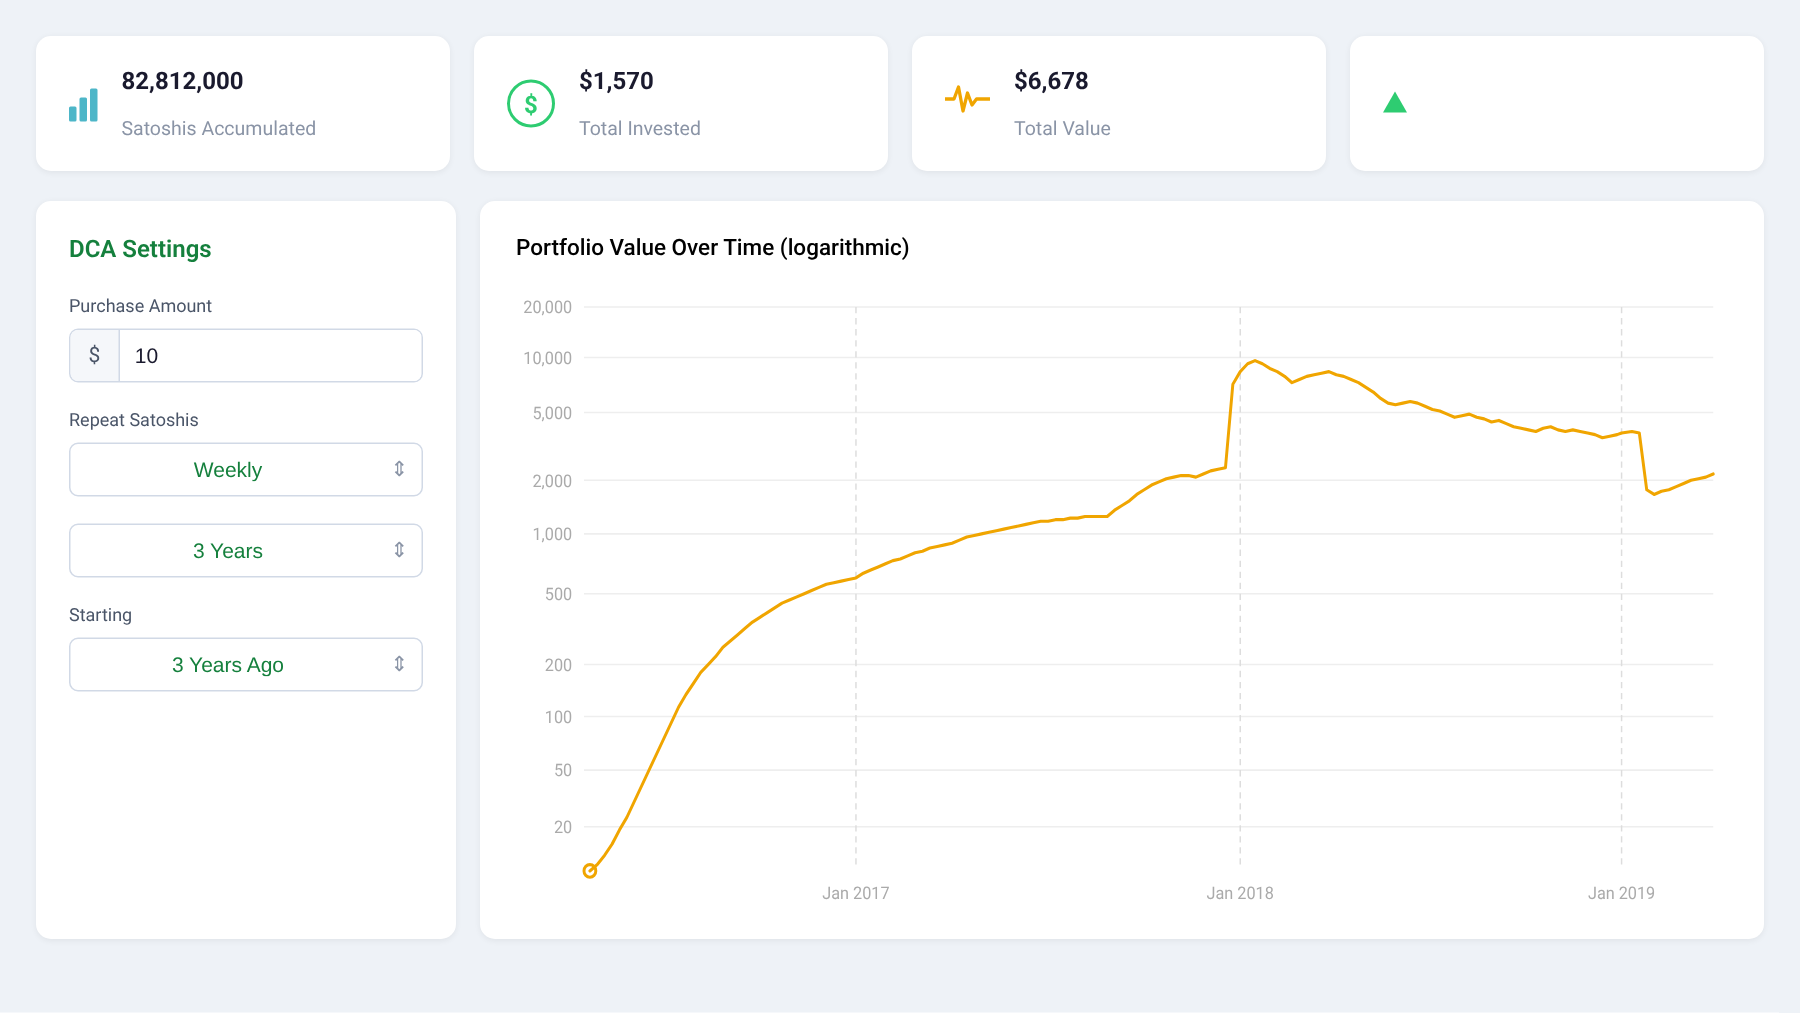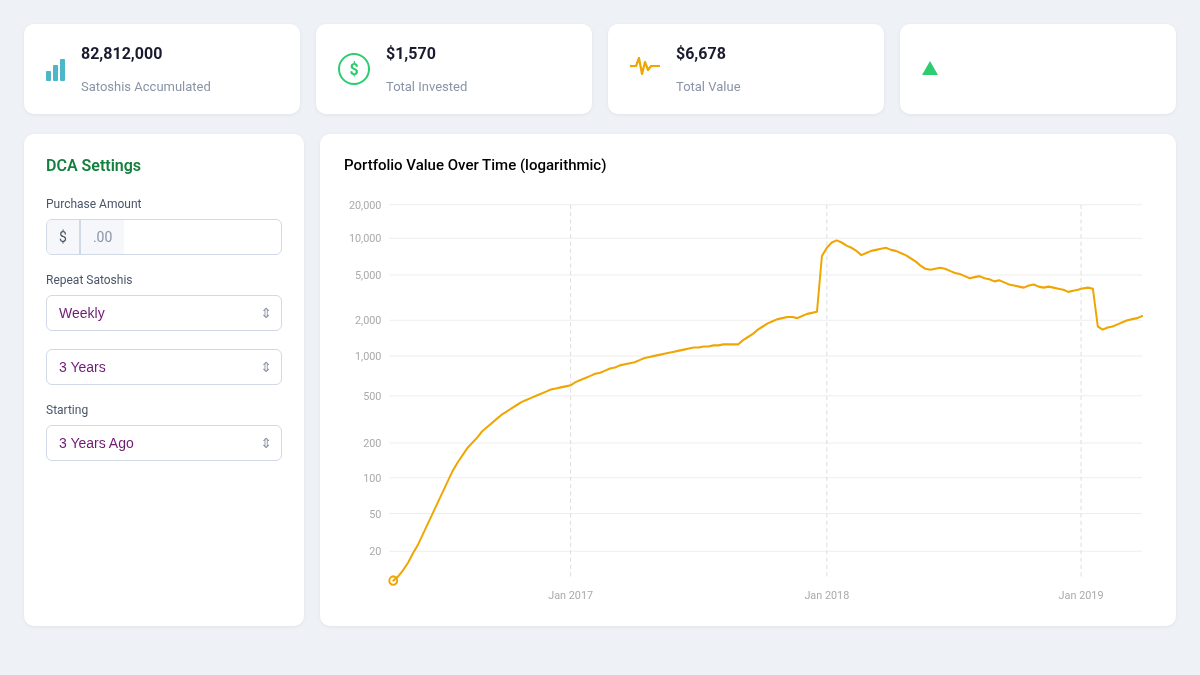--- a/index.html
+++ b/index.html
@@ -112,24 +112,25 @@
     }
 
     .select-wrapper select {
       width: 100%;
       appearance: none;
       -webkit-appearance: none;
       border: 1.5px solid #d1d9e6;
       border-radius: 6px;
       padding: 9px 36px 9px 12px;
       font-size: 14px;
-      color: #701a75;
+      color: #15803d;
       background: #fff;
       cursor: pointer;
       outline: none;
+      text-align: center;
     }
 
     .select-arrow {
       position: absolute;
       right: 10px;
       top: 50%;
       transform: translateY(-50%);
       pointer-events: none;
       color: #8a94a6;
       font-size: 14px;
@@ -244,20 +245,21 @@
 
 <div class="bottom-section">
 
   <div class="settings-panel">
     <div class="settings-title">DCA Settings</div>
 
     <div class="field-group">
       <label class="field-label">Purchase Amount</label>
       <div class="input-row">
         <div class="input-prefix">$</div>
+        <input class="input-main" type="text" value="10" style="">
         <div class="input-suffix">.00</div>
       </div>
     </div>
 
     <div class="field-group">
       <label class="field-label">Repeat Satoshis</label>
       <div class="select-wrapper">
         <select>
           <option>Daily</option>
           <option selected="">Weekly</option>

